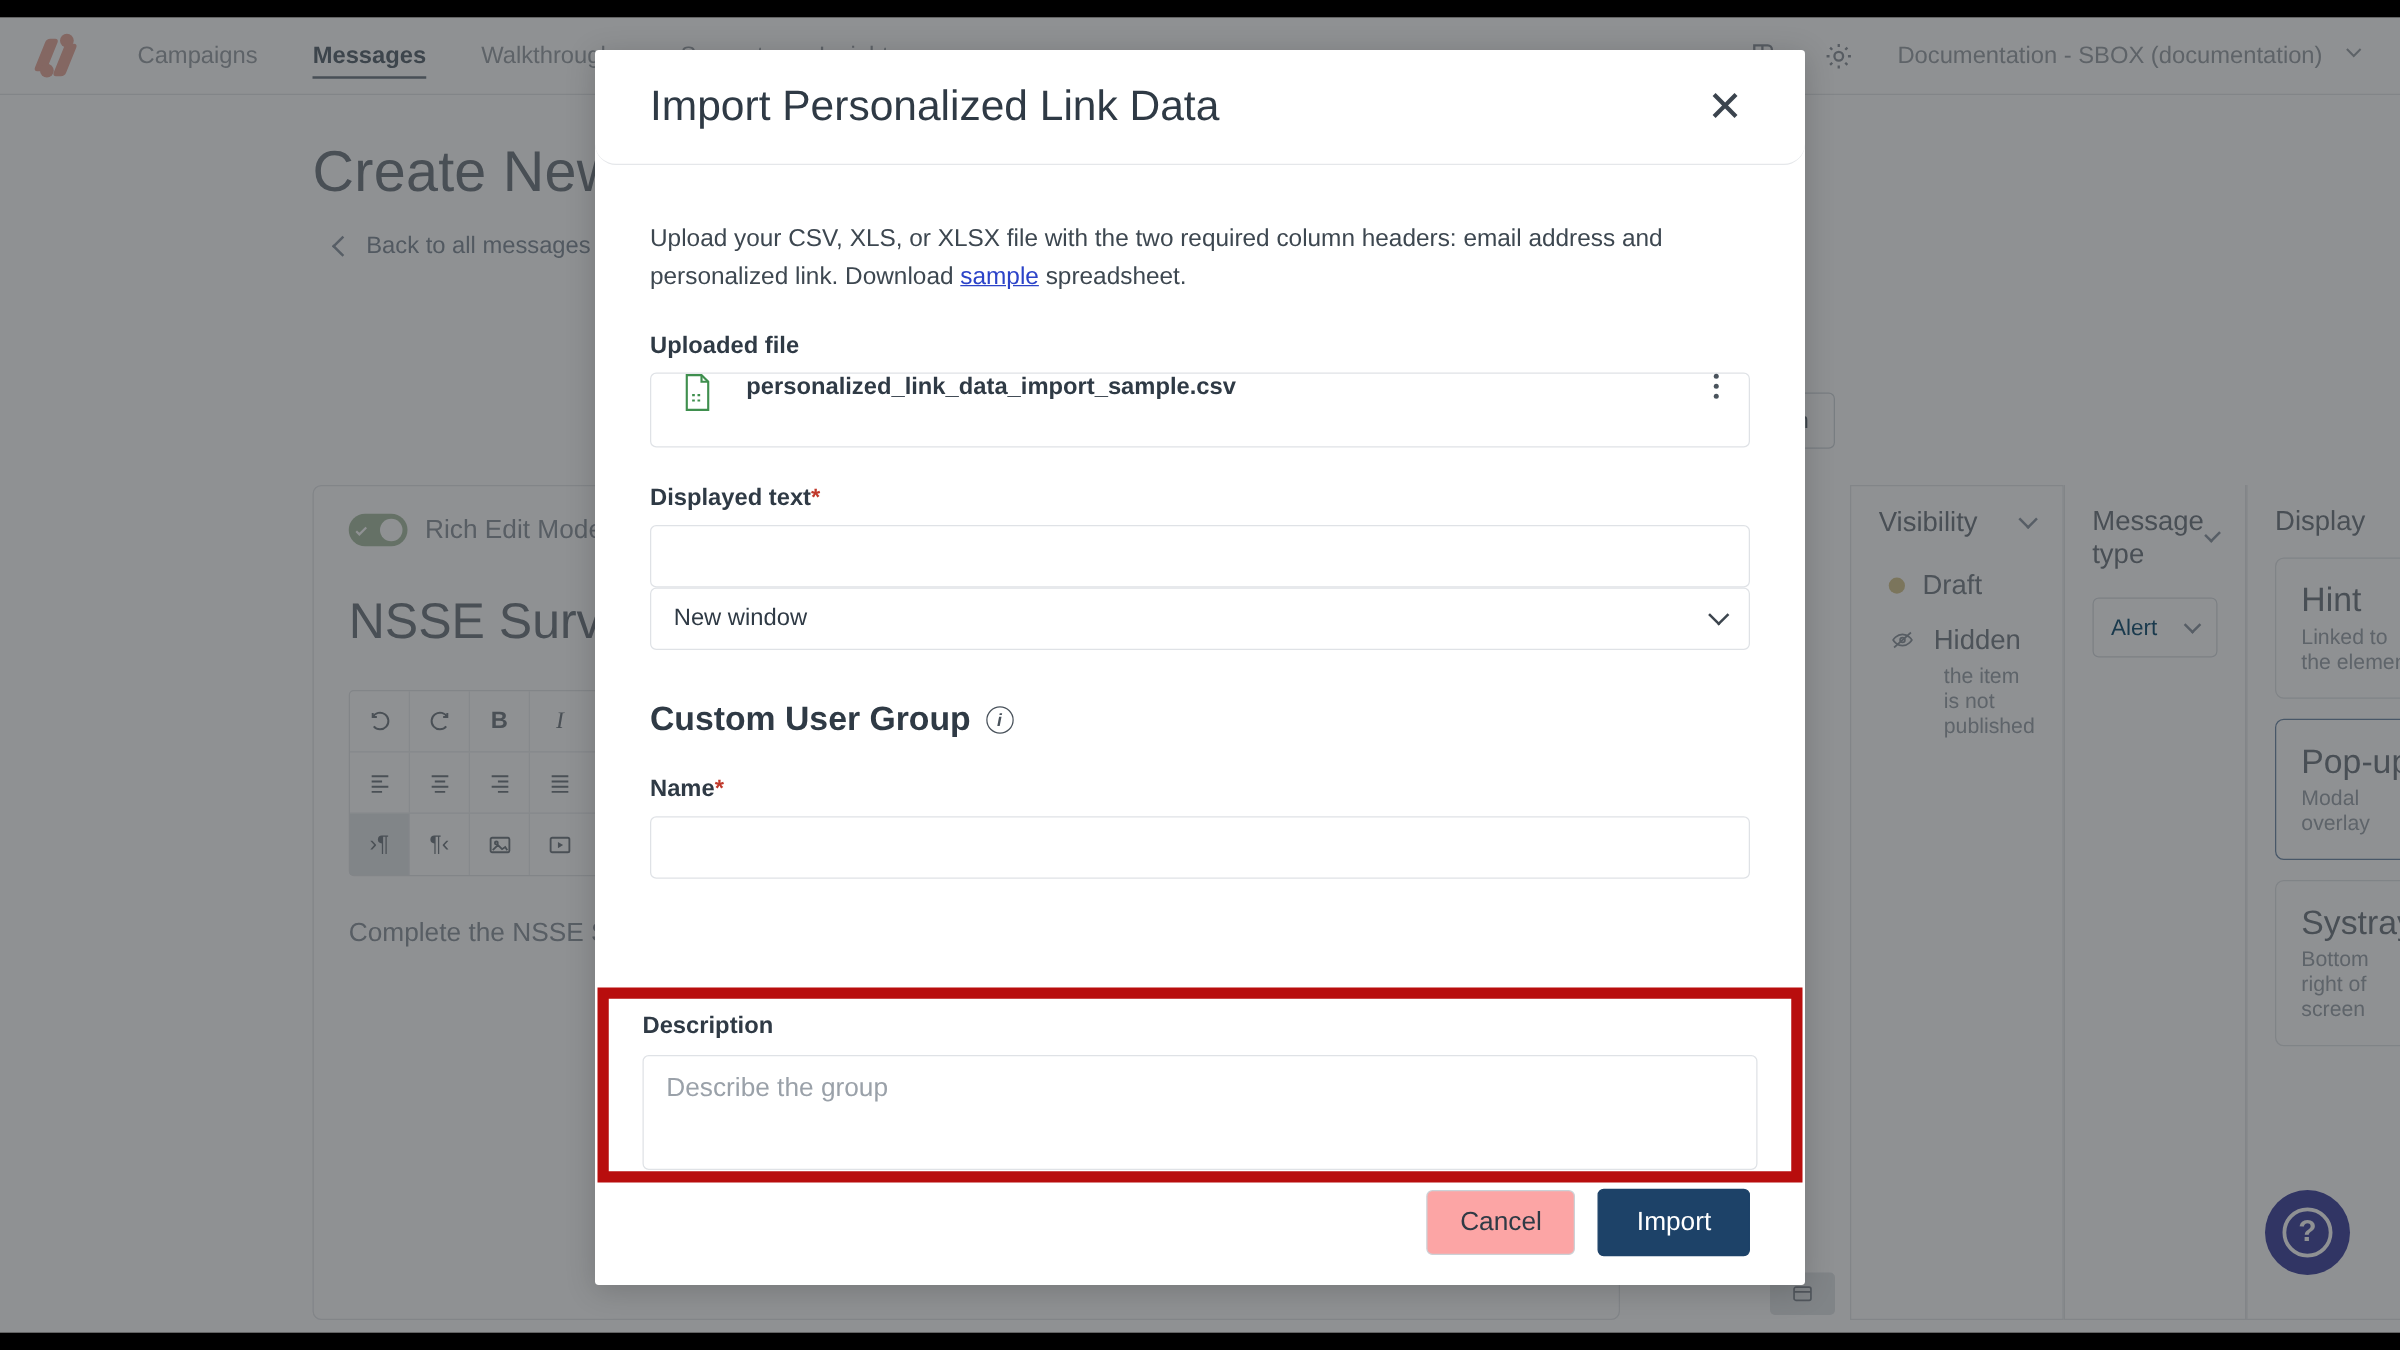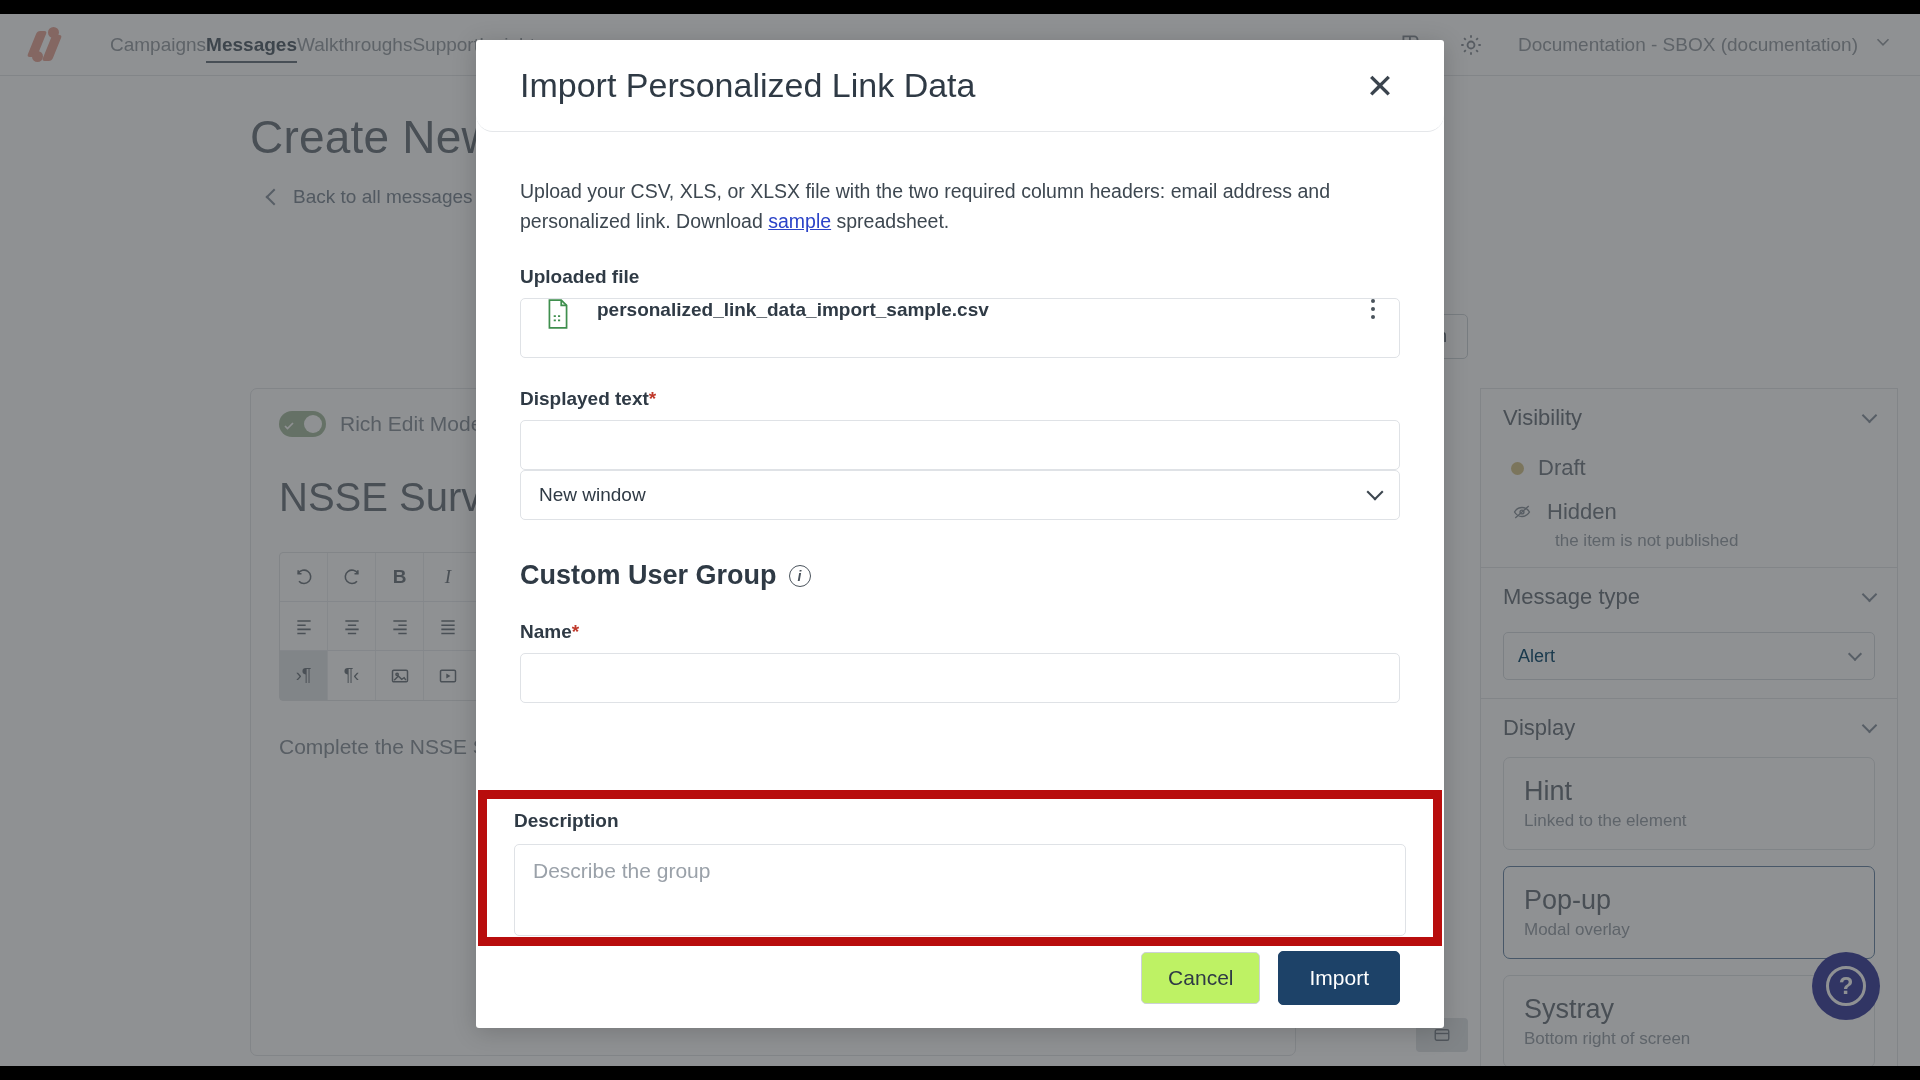--- a/index.html
+++ b/index.html
@@ -42,21 +42,21 @@
     margin-right: 40px;
   }
   .logo i {
     position: absolute; background: #e8a79a; border-radius: 3px;
   }
   .logo .d1 { width: 11px; height: 11px; border-radius: 50%; left: 22px; top: 2px; }
   .logo .d2 { width: 11px; height: 11px; border-radius: 50%; left: 6px; top: 26px; }
   .logo .s1 { width: 10px; height: 26px; left: 6px; top: 6px; transform: skewX(-22deg); }
   .logo .s2 { width: 10px; height: 26px; left: 21px; top: 10px; transform: skewX(-22deg); }
 
-  .navitems { display: flex; align-items: center; height: 100%; justify-content: center; }
+  .navitems { display: flex; align-items: center; gap: 44px; height: 100%; justify-content: center; }
   .navitem {
     font-size: 19px; color: #9aa0a6; height: 100%;
     display: flex; align-items: center; position: relative;
     white-space: nowrap;
   }
   .navitem.active { color: #55606b; font-weight: 600; }
   .navitem.active::after {
     content: ""; position: absolute; left: 0; right: 0; bottom: 12px;
     height: 2px; background: #6b7681;
   }
@@ -119,21 +119,21 @@
     flex: 0 0 48px; display: flex; align-items: center; justify-content: center;
     color: #70787f; font-size: 19px; border-right: 1px solid #eceef0;
   }
   .tcell.sel { background: #e2e5e8; }
   .tcell.nb { border-right: none; }
   .body-text { font-size: 21px; color: #8c949d; padding: 34px 0 0 28px; }
 
   
   .rsidebar {
     position: absolute; right: 22px; top: 312px; width: 418px; bottom: 10px;
-    display: flex; flex-direction: column; gap: 0;
+    display: flex; flex-direction: row; gap: 0;
   }
   .rs-section {
     border: 1px solid #e3e5e8; border-top: none; background: #fff;
   }
   .rs-section.first { border-top: 1px solid #e3e5e8; }
   .rs-head {
     display: flex; align-items: center; padding: 16px 22px;
     font-size: 22px; color: #6d757e;
   }
   .rs-head .caret {
@@ -250,21 +250,21 @@
   }
   .textarea-box {
     border: 1px solid #dfe2e6; border-radius: 5px; height: 92px; background: #fff;
     padding: 14px 18px; font-size: 21px; color: #9aa1a9;
   }
   .modal-foot {
     flex: 0 0 auto; height: 100px; display: flex; align-items: center;
     justify-content: flex-end; gap: 18px; padding: 0 44px;
   }
   .btn-cancel {
-    border: 1px solid #ccd1d6; background: #bef264; border-radius: 5px;
+    border: 1px solid #ccd1d6; background: #fca5a5; border-radius: 5px;
     font-size: 21px; color: #2f3a45; padding: 13px 26px;
   }
   .btn-import {
     border: 1px solid #1d4268; background: #1d4268; border-radius: 5px;
     font-size: 21px; color: #ffffff; padding: 14px 30px;
   }
   .hl-box {
     position: absolute; left: 478px; top: 790px; width: 964px; height: 156px;
     border: 9px solid #b80d0d; z-index: 45;
   }

